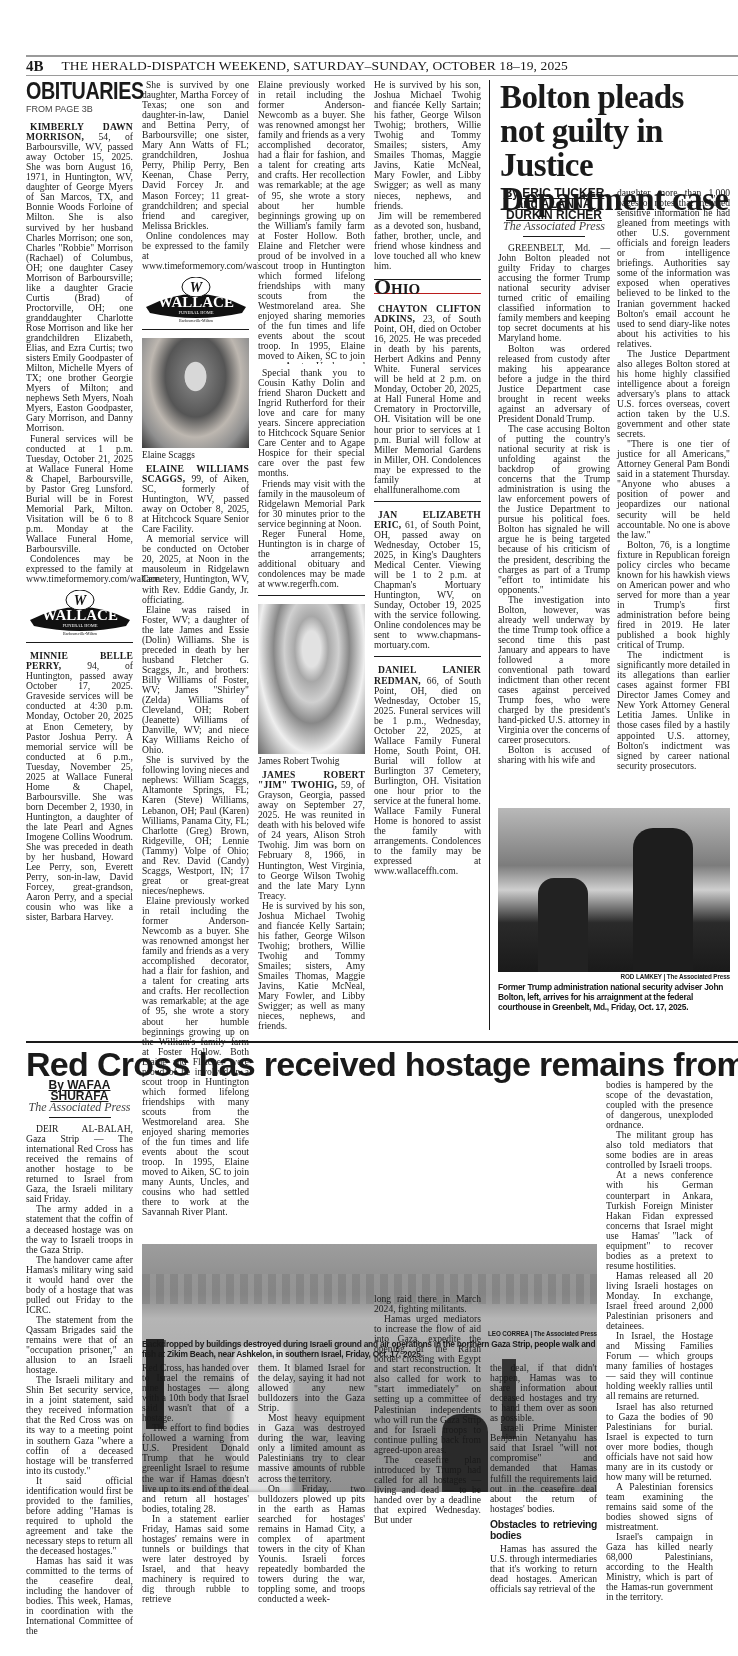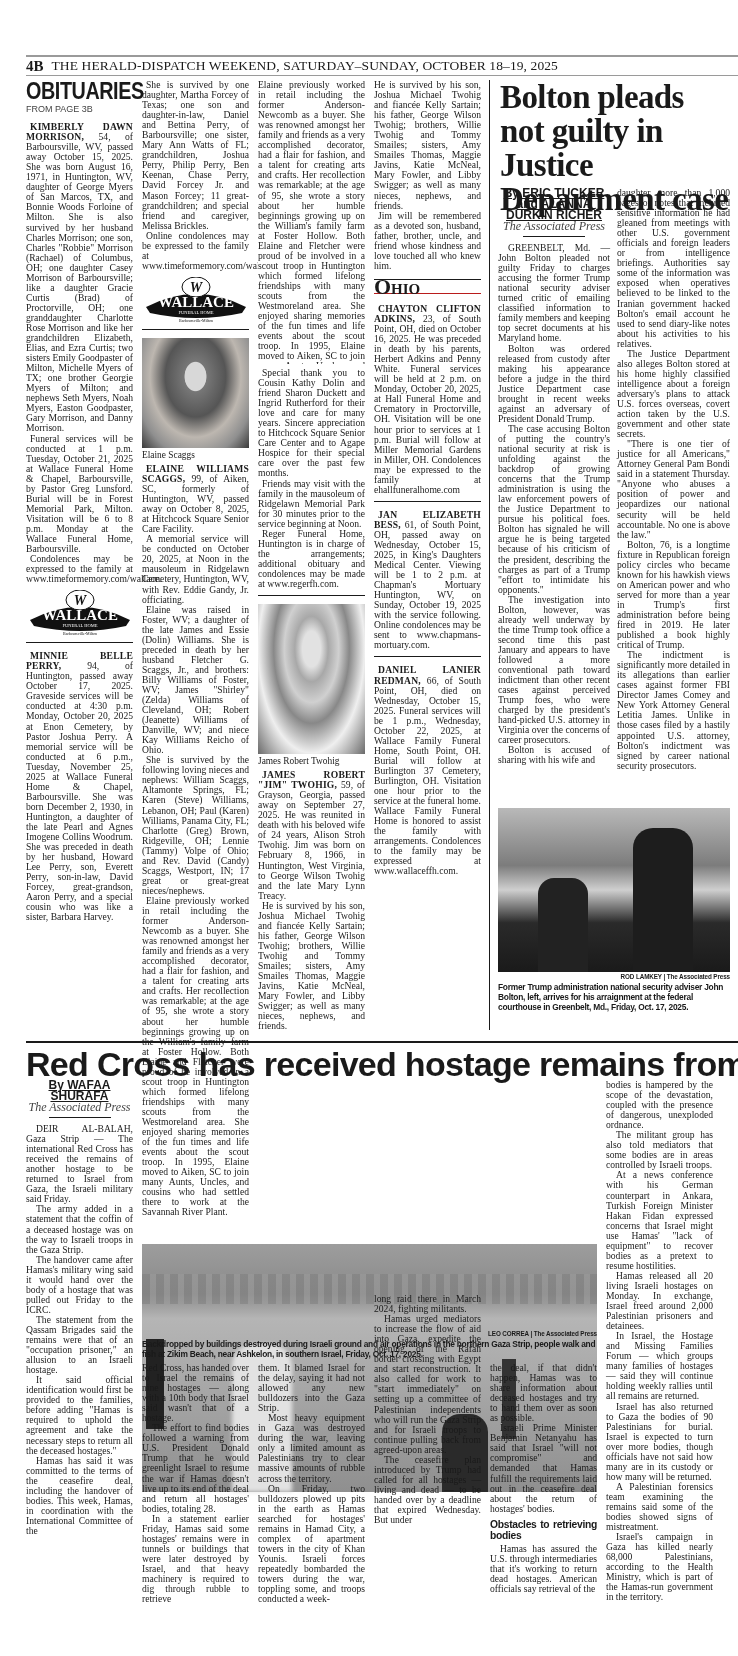--- a/index.html
+++ b/index.html
@@ -1,21 +1,21 @@
 <!DOCTYPE html>
 <html><head>
 <meta charset="utf-8">
 <style>
   html, body { margin: 0; padding: 0; background: #fff; }
   body { width: 738px; height: 1656px; position: relative; overflow: hidden; color: #1a1a1a;
     font-family: "DejaVu Serif", serif; }
   .abs { position: absolute; }
   .rule-top { left: 26px; top: 55px; width: 712px; height: 2px; background: #9a9a9a; }
   .folio-bar { left: 26px; top: 58px; width: 712px; height: 16px; display: flex; align-items: center; }
-  .folio-num { font-family: "Liberation Serif", serif; font-weight: bold; font-size: 15px; margin-right: 8px; }
+  .folio-num { font-family: "Liberation Serif", serif; font-weight: bold; font-size: 15px; margin-right: 18px; }
   .folio-text { font-family: "Liberation Serif", serif; font-size: 13.5px; letter-spacing: 0.1px; }
   .rule-under { left: 26px; top: 75px; width: 712px; height: 1px; background: #9a9a9a; }
 
   .col { position: absolute; font-family: "Liberation Serif", serif; font-size: 9.6px; line-height: 10.05px;
     text-align: justify; hyphens: manual; }
   .col p { margin: 0; text-indent: 4px; }
   .col p b { font-weight: bold; letter-spacing: 0.2px; }
   .sec-head { font-family: "Liberation Sans", sans-serif; font-weight: bold; font-size: 23px; letter-spacing: -0.5px;
     transform: scaleX(0.86); transform-origin: left; line-height: 22px; }
   .sec-sub { font-family: "Liberation Sans", sans-serif; font-size: 9px; color: #444; margin-top: 2px; }
@@ -126,21 +126,21 @@
 
 <div class="col" style="left:374px; top:80px; width:107px;">
   <p style="text-indent:0">He is survived by his son, Joshua Michael Twohig and fiancée Kelly Sartain; his father, George Wilson Twohig; brothers, Willie Twohig and Tommy Smailes; sisters, Amy Smailes Thomas, Maggie Javins, Katie McNeal, Mary Fowler, and Libby Swigger; as well as many nieces, nephews, and friends.</p>
   <p>Jim will be remembered as a devoted son, husband, father, brother, uncle, and friend whose kindness and love touched all who knew him.</p>
   <div class="ohio-head">Ohio</div>
   <div>
     <p><b>CHAYTON CLIFTON ADKINS,</b><span> 23, of South Point, OH, died on October 16, 2025. He was preceded in death by his parents, Herbert Adkins and Penny White. Funeral services will be held at 2 p.m. on Monday, October 20, 2025, at Hall Funeral Home and Crematory in Proctorville, OH. Visitation will be one hour prior to services at 1 p.m. Burial will follow at Miller Memorial Gardens in Miller, OH. Condolences may be expressed to the family at ehallfuneralhome.com</span></p>
   </div>
   <div class="divider"></div>
   <div>
-    <p><b>JAN ELIZABETH BESS,</b><span> 61, of South Point, OH, passed away on Wednesday, October 15, 2025, in King's Daughters Medical Center. Viewing will be 1 to 2 p.m. at Chapman's Mortuary Huntington, WV, on Sunday, October 19, 2025 with the service following. Online condolences may be sent to www.chapmans-mortuary.com.</span></p>
+    <p><b>JAN ELIZABETH ERIC,</b><span> 61, of South Point, OH, passed away on Wednesday, October 15, 2025, in King's Daughters Medical Center. Viewing will be 1 to 2 p.m. at Chapman's Mortuary Huntington, WV, on Sunday, October 19, 2025 with the service following. Online condolences may be sent to www.chapmans-mortuary.com.</span></p>
   </div>
   <div class="divider"></div>
   <div>
     <p><b>DANIEL LANIER REDMAN,</b><span> 66, of South Point, OH, died on Wednesday, October 15, 2025. Funeral services will be 1 p.m., Wednesday, October 22, 2025, at Wallace Family Funeral Home, South Point, OH. Burial will follow at Burlington 37 Cemetery, Burlington, OH. Visitation one hour prior to the service at the funeral home. Wallace Family Funeral Home is honored to assist the family with arrangements. Condolences to the family may be expressed at www.wallaceffh.com.</span></p>
   </div>
 </div>
 
 <div class="abs vline" style="left:489px; top:80px; height:950px;"></div>
 
 <div class="abs bolton-head">Bolton pleads not guilty in Justice Department case</div>
@@ -172,20 +172,21 @@
 <div class="abs gaza-head">Red Cross has received hostage remains from Gaza</div>
 
 <div class="col ap" style="left:26px; top:1080px; width:107px;">
   <div class="byline">By WAFAA SHURAFA</div>
   <div class="byline-org">The Associated Press</div>
   <div class="byline-rule"></div>
   <p>DEIR AL-BALAH, Gaza Strip — The international Red Cross has received the remains of another hostage to be returned to Israel from Gaza, the Israeli military said Friday.</p>
   <p>The army added in a statement that the coffin of a deceased hostage was on the way to Israeli troops in the Gaza Strip.</p>
   <p>The handover came after Hamas's military wing said it would hand over the body of a hostage that was pulled out Friday to the ICRC.</p>
   <p>The statement from the Qassam Brigades said the remains were that of an "occupation prisoner," an allusion to an Israeli hostage.</p>
+  <p>The Israeli military and Shin Bet security service, in a joint statement, said they received information that the Red Cross was on its way to a meeting point in southern Gaza "where a coffin of a deceased hostage will be transferred into its custody."</p>
   <p>It said official identification would first be provided to the families, before adding "Hamas is required to uphold the agreement and take the necessary steps to return all the deceased hostages."</p>
   <p>Hamas has said it was committed to the terms of the ceasefire deal, including the handover of bodies. This week, Hamas, in coordination with the International Committee of the</p>
 </div>
 
 <div class="abs photo" style="left:142px; top:1080px; width:455px; height:248px; background: linear-gradient(180deg, #9d9d9d 0%, #8a8a8a 20%, #b5b5b5 30%, #a6a6a6 60%, #8f8f8f 100%);">
   <div style="position:absolute; left:0; top:30px; width:455px; height:30px; background: repeating-linear-gradient(90deg, #808080 0 8px, #999 8px 14px); opacity:.6"></div>
   <div style="position:absolute; left:90px; top:100px; width:60px; height:148px; background:#e2e2e2; border-radius:22px 22px 0 0; filter:blur(2px)"></div>
   <div style="position:absolute; left:4px; top:95px; width:18px; height:90px; background:#222;"></div>
   <div style="position:absolute; left:360px; top:115px; width:14px; height:80px; background:#333;"></div>
   <div style="position:absolute; left:300px; top:170px; width:46px; height:78px; background:#2a2a2a; border-radius:18px 18px 0 0;"></div>

